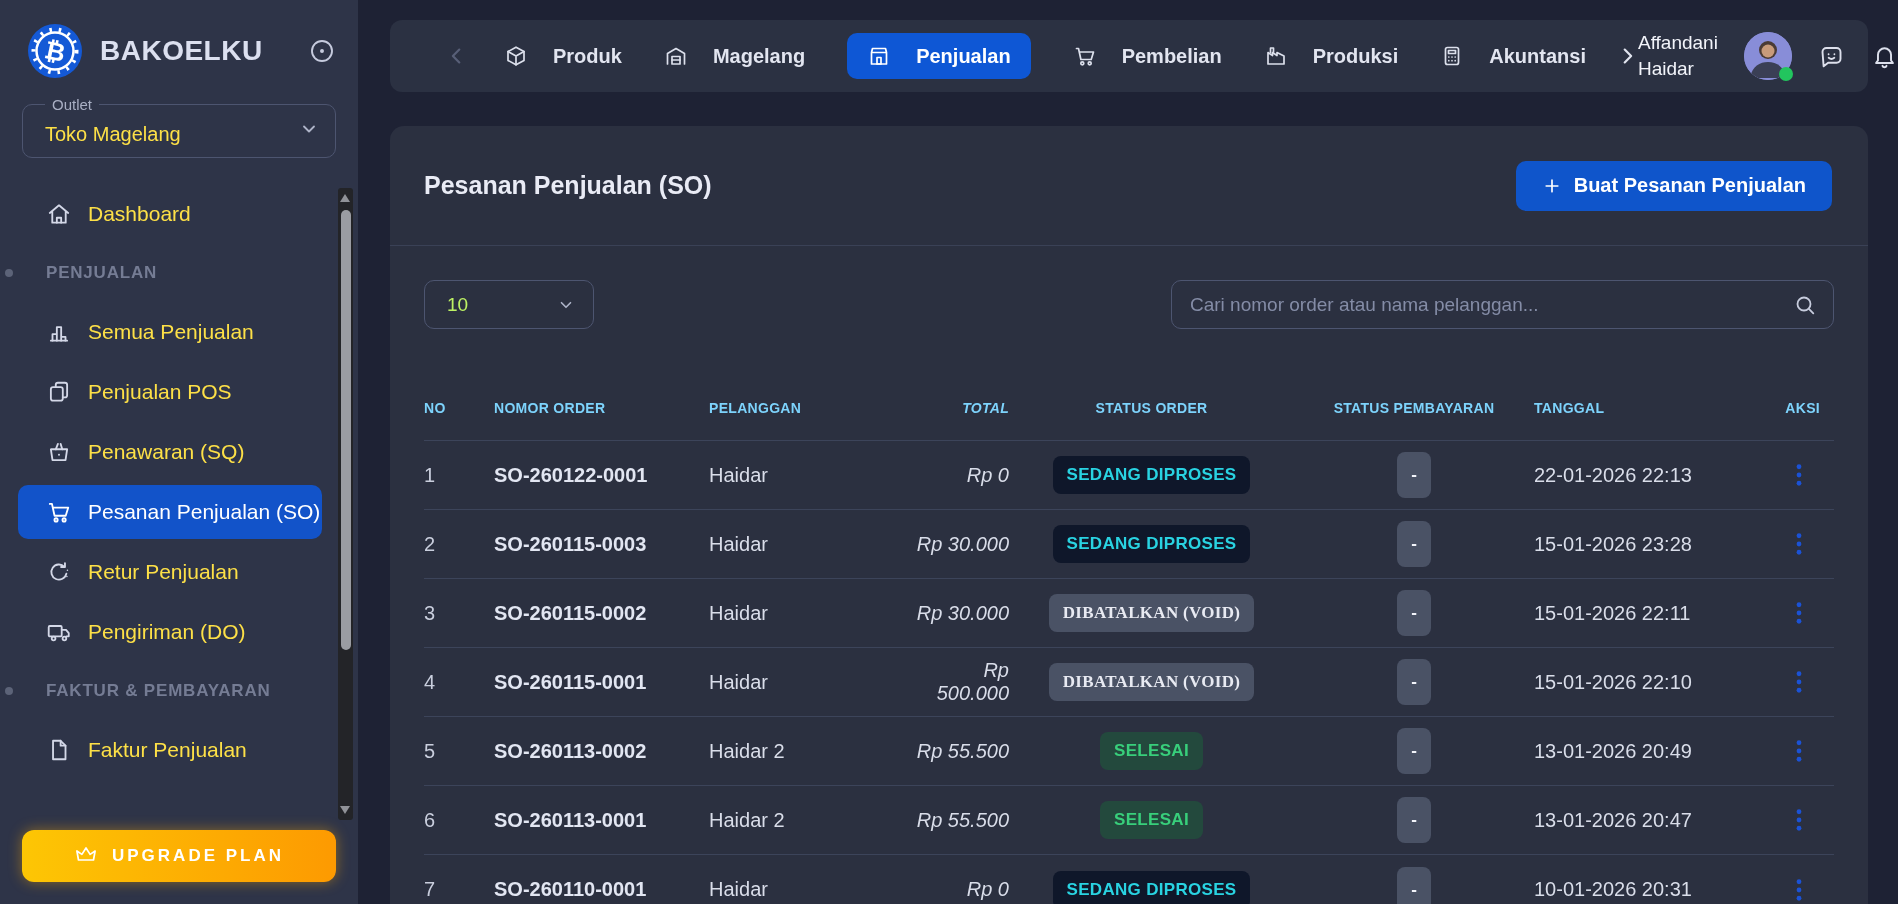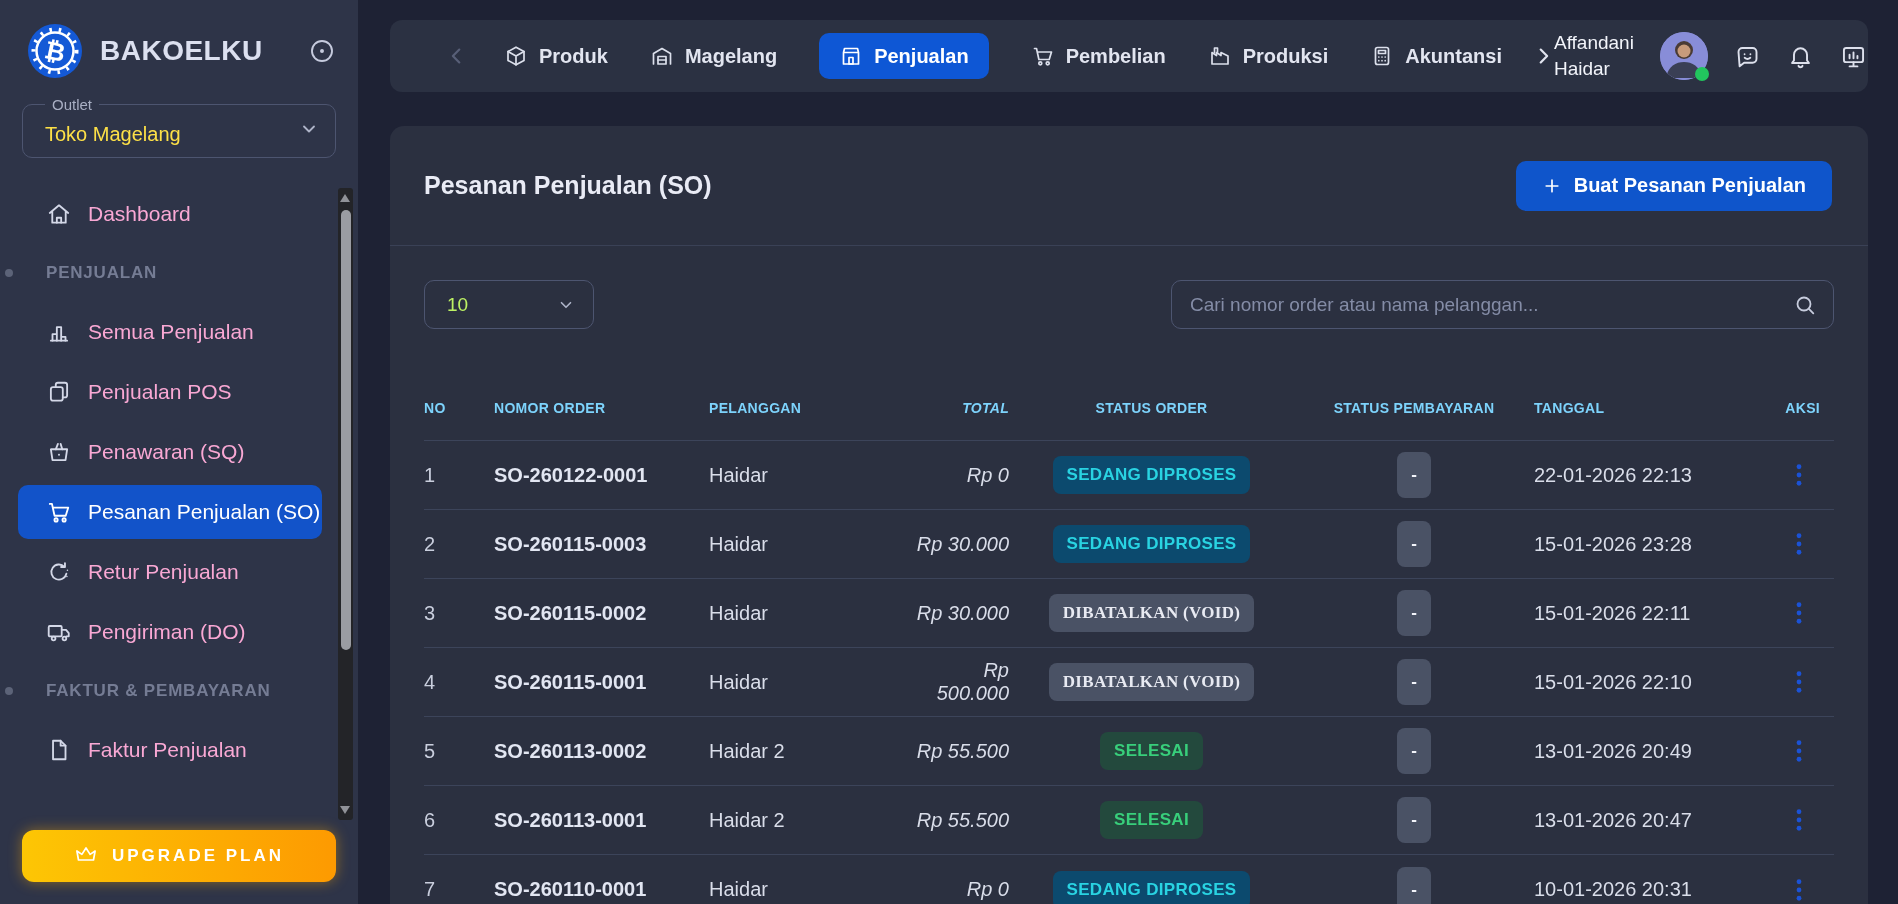--- a/index.html
+++ b/index.html
@@ -13,21 +13,21 @@
   .logo svg { display:block; }
   .brand-name { font-size:28px; font-weight:bold; letter-spacing:.5px; color:#dce0f0; margin-left:16px; flex:1; }
   .collapse-btn { color:#c6cbde; cursor:pointer; display:flex; }
   .outlet-box { position:relative; margin:14px 22px 0 22px; height:54px; border:1px solid #4d5570; border-radius:10px;
     display:flex; align-items:center; padding:0 16px 0 22px; cursor:pointer; }
   .outlet-legend { position:absolute; top:-9px; left:22px; background:#2e3448; padding:0 7px; font-size:15px; color:#a9afc4; }
   .outlet-value { flex:1; font-size:20px; color:#fde047; padding-top:6px; }
   .outlet-box .chev { color:#aeb4c8; }
 
   nav.sb-nav { margin-top:26px; }
-  .sb-item { position:relative; height:60px; display:flex; align-items:center; padding-left:46px; cursor:pointer; color:#f9a8d4; }
+  .sb-item { position:relative; height:60px; display:flex; align-items:center; padding-left:46px; cursor:pointer; color:#fde047; }
   .sb-item .icon { color:#d4d8e8; display:flex; width:30px; }
   .sb-item .lbl { font-size:21px; margin-left:12px; }
   .sb-item.active { background:#1253c9; border-radius:10px; margin:3px 36px 3px 18px; height:54px; padding-left:28px; color:#ffffff; }
   .sb-item.active .icon { color:#ffffff; }
   .sb-section { position:relative; height:58px; display:flex; align-items:center; padding-left:46px;
     font-size:17px; font-weight:bold; letter-spacing:.8px; color:#757c94; }
   .sb-section::before { content:""; position:absolute; left:5px; width:8px; height:8px; border-radius:50%; background:#5c6378; }
 
   .upgrade { position:absolute; left:22px; right:22px; bottom:22px; height:52px; border:none; border-radius:12px; cursor:pointer;
     background:linear-gradient(90deg,#fdc604,#fd9a01); color:#fff; display:flex; align-items:center; justify-content:center; gap:14px;
@@ -38,21 +38,21 @@
   .sb-arrow.up { top:6px; border-bottom:8px solid #909298; }
   .sb-arrow.down { bottom:6px; border-top:8px solid #909298; }
   .sb-thumb { position:absolute; left:2.5px; top:22px; width:10px; height:440px; background:#9a9ca2; border-radius:6px; cursor:grab; }
 
   
   .topnav { position:absolute; left:390px; top:20px; width:1478px; height:72px; background:#2b3142; border-radius:12px;
     display:flex; align-items:center; padding:0 26px 0 56px; }
   .nav-chev { display:flex; cursor:pointer; color:#e1e4ef; }
   .nav-chev.disabled { color:#585f77; }
   .nav-tabs { display:flex; align-items:center; gap:42px; margin:0 30px 0 36px; }
-  .nav-tab { display:flex; align-items:center; gap:11px; cursor:pointer; color:#e2e5f0; font-size:20px; font-weight:bold; }
+  .nav-tab { display:flex; align-items:center; gap:25px; cursor:pointer; color:#e2e5f0; font-size:20px; font-weight:bold; }
   .nav-tab .icon { display:flex; color:#dce0ec; }
   .nav-tab.active { background:#0e57d5; color:#fff; border-radius:10px; padding:11px 20px; }
   .nav-tab.active .icon { color:#fff; }
   .user-cluster { margin-left:auto; display:flex; align-items:center; gap:26px; }
   .user-name { font-size:19px; line-height:1.35; color:#f2f4fa; }
   .user-name span { display:block; }
   .avatar { position:relative; width:48px; height:48px; border-radius:50%; background:#8b8fd9; cursor:pointer; overflow:visible; }
   .avatar svg { border-radius:50%; display:block; }
   .avatar .status-dot { position:absolute; right:-1px; bottom:-1px; width:14px; height:14px; border-radius:50%; background:#22c55e; }
   .hbtn { display:flex; color:#dde0ec; cursor:pointer; }
@@ -80,21 +80,21 @@
   .thead { height:66px; border-bottom:1px solid #3c445a; font-size:14px; font-weight:bold; letter-spacing:.3px; color:#7dd3fc; }
   .tr { height:69px; border-bottom:1px solid #3c445a; font-size:20px; color:#d9dde9; }
   .tr:last-child { border-bottom:none; }
   .c3 { text-align:right;font-style:italic; }  .c4,.c5 { text-align:center; display:flex; justify-content:center; }
   .thead .c4, .thead .c5 { display:block; }
   .c7 { text-align:center; display:flex; justify-content:center; }
   .thead .c7 { display:block; text-align:right; padding-right:14px; }
   .cell-no { color:#c9cedd; }
   .cell-order { font-weight:bold; color:#e2e6f2; width:130px; line-height:1.45; word-break:break-word; }
   .badge { display:inline-block; padding:9px 14px; border-radius:8px; font-size:17px; font-weight:bold; letter-spacing:.3px; white-space:nowrap; }
-  .badge.processing { background:#0c4a6e; color:#29d3e2; }
+  .badge.processing { background:#0f172a; color:#29d3e2; }
   .badge.void { background:#4a5265; color:#e8eaf2;font-family:Liberation Serif, serif; }
   .badge.done { background:#23493d; color:#38cf7b; }
   .pay-dash { display:inline-flex; align-items:center; justify-content:center; width:34px; height:46px; border-radius:8px;
     background:#4a5265; color:#f2f4fa; font-size:17px; font-weight:bold; }
   .dots-btn { display:flex; cursor:pointer; color:#1b52d6; }
 </style>
 </head>
 <body>
 
 <div class="app">

